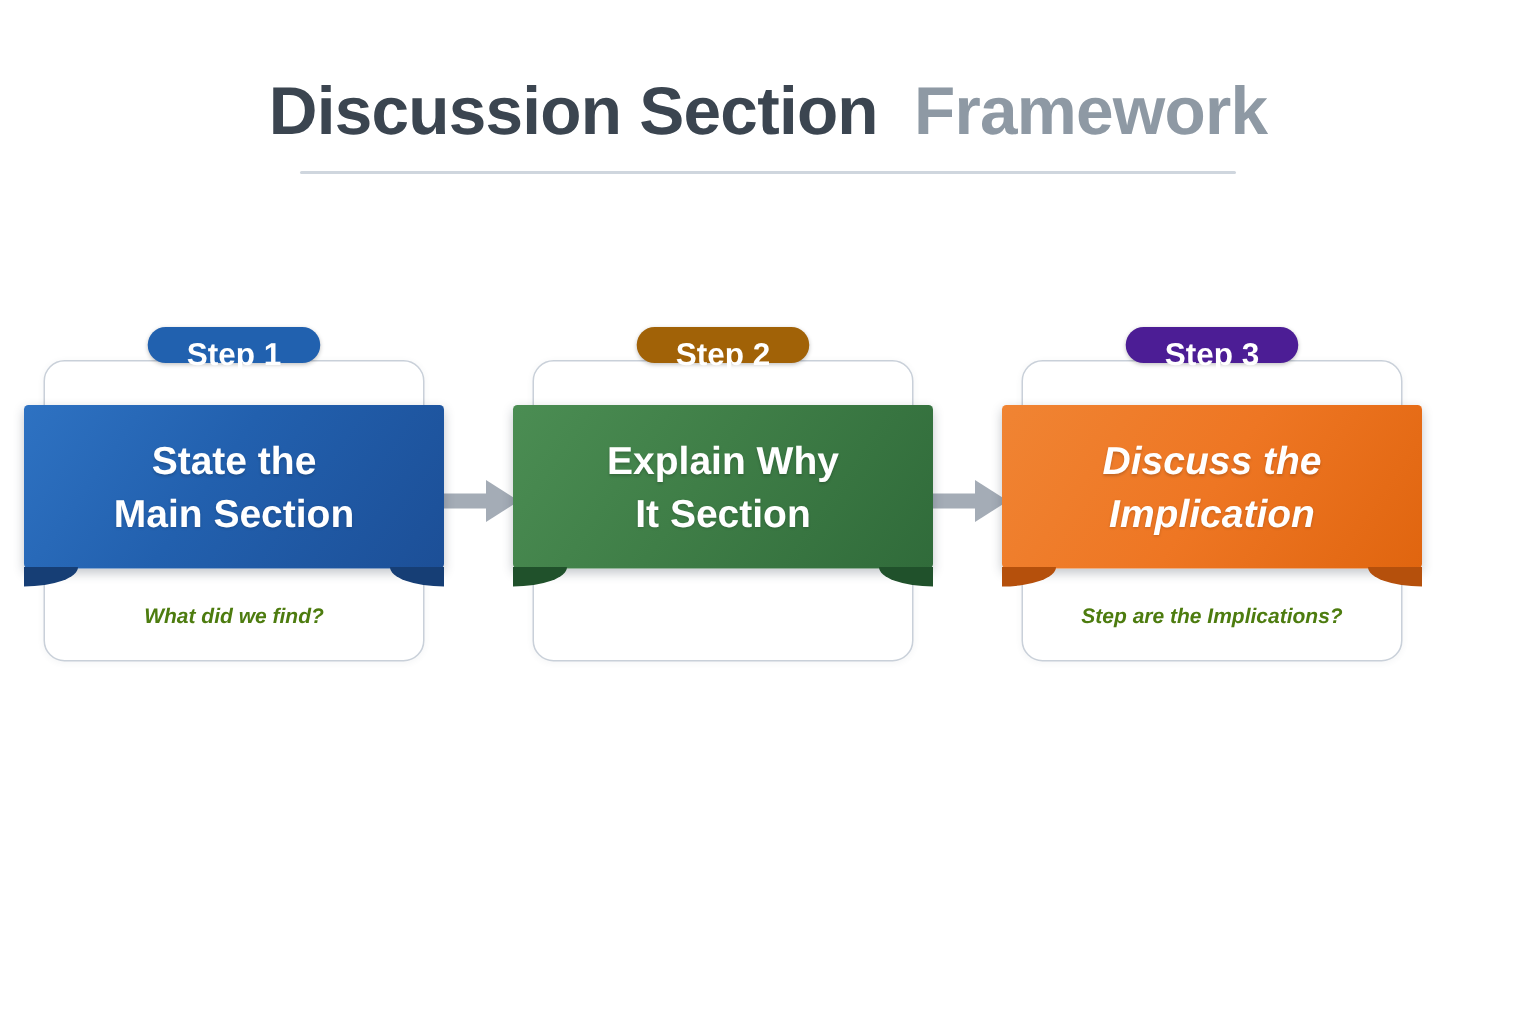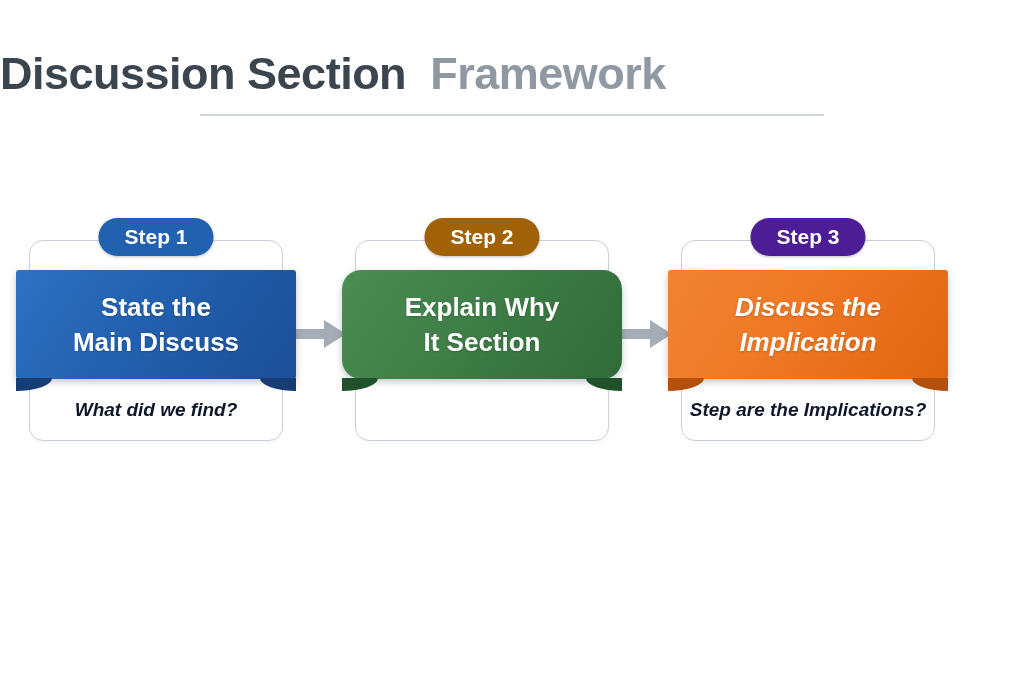--- a/index.html
+++ b/index.html
@@ -2,71 +2,71 @@
 <html><head>
 <meta charset="utf-8">
 <style>
   html,body { margin:0; padding:0; background:#ffffff; }
   .canvas {
     position:relative; width:1024px; height:683px; background:#ffffff;
     overflow:hidden; font-family:"Liberation Sans", sans-serif;
   }
 
   
-  .title-block { position:absolute; top:46px; left:0; width:100%; text-align:left; }
+  .title-block { position:absolute; top:46px; left:0; width:100%; text-align:center; }
   .title-text  { font-size:45px; line-height:56px; font-weight:bold; letter-spacing:-0.5px; color:#3b4550; }
   .title-text .secondary { color:#8e99a4; }
   .title-underline { width:624px; height:2px; background:#cfd6de; margin:12px auto 0; border-radius:1px; }
 
   
   .step { position:absolute; top:218px; width:280px; height:232px; }
   .step-1 { left:16px; }
   .step-2 { left:342px; }
   .step-3 { left:668px; }
 
   .card {
     position:absolute; left:13px; top:22px; width:254px; height:201px;
     background:#ffffff; border:1.5px solid #c9d0d9; border-radius:14px;
     box-sizing:border-box; z-index:1;
     box-shadow:0 1px 4px rgba(70,80,100,0.06);
   }
 
   .badge {
     position:absolute; top:0; left:50%; transform:translateX(-50%);
-    height:38px; line-height:38px; padding:0 26px; border-radius:19px;
+    height:24px; line-height:38px; padding:0 26px; border-radius:19px;
     color:#ffffff; font-size:21px; font-weight:bold; white-space:nowrap;
     z-index:3; box-shadow:0 1px 3px rgba(0,0,0,0.25);
   }
 
   .ribbon {
     position:absolute; left:0; top:52px; width:280px; height:109px;
     border-radius:3px; z-index:2;
     display:flex; flex-direction:column; align-items:center; justify-content:center;
     box-shadow:0 3px 7px rgba(40,50,70,0.28);
   }
   .heading-line {
     color:#ffffff; font-size:26px; line-height:35px; font-weight:bold;
     text-align:center; text-shadow:0 1px 2px rgba(0,0,0,0.18); white-space:nowrap;
   }
   .fold-l { position:absolute; top:100%; margin-top:-1px; left:0;  width:36px; height:13px; border-radius:0 0 100% 0; }
   .fold-r { position:absolute; top:100%; margin-top:-1px; right:0; width:36px; height:13px; border-radius:0 0 0 100%; }
 
   .question {
     position:absolute; left:13px; top:178px; width:254px; line-height:28px;
-    text-align:center; font-size:19px; font-style:italic; font-weight:600;
-    color:#0f172a; z-index:1; white-space:nowrap;
+    text-align:center; font-size:14px; font-style:italic; font-weight:600;
+    color:#4d7c0f; z-index:1; white-space:nowrap;
   }
 
   
   .step-1 .badge  { background:#2161af; }
   .step-1 .ribbon { background:linear-gradient(125deg,#2e72c2 0%,#2260ae 45%,#1c4f97 100%); }
   .step-1 .fold-l, .step-1 .fold-r { background:#163e75; }
 
   .step-2 .badge  { background:#a16207; }
-  .step-2 .ribbon { background:linear-gradient(125deg,#4b8d53 0%,#3f7e47 45%,#306b3a 100%);border-radius:19px; }
+  .step-2 .ribbon { background:linear-gradient(125deg,#4b8d53 0%,#3f7e47 45%,#306b3a 100%); }
   .step-2 .fold-l, .step-2 .fold-r { background:#20512b; }
 
   .step-3 .badge  { background:#4c1d95; }
   .step-3 .ribbon { background:linear-gradient(125deg,#f08433 0%,#ee7623 50%,#e0650f 100%);font-style:italic; }
   .step-3 .fold-l, .step-3 .fold-r { background:#b5500c; }
 
   
   .arrow { position:absolute; top:318px; width:52px; height:32px; z-index:0; }
   .arrow-1 { left:294px; }
   .arrow-2 { left:620px; }
@@ -81,21 +81,21 @@
       <span>Discussion Section</span>
       <span class="secondary">&nbsp;</span><span class="secondary">Framework</span>
     </div>
     <div class="title-underline"></div>
   </div>
 
   <div class="step step-1">
     <div class="card"></div>
     <div class="ribbon">
       <span class="heading-line">State the</span>
-      <span class="heading-line">Main Discuss</span>
+      <span class="heading-line">Main Section</span>
       <span class="fold-l"></span>
       <span class="fold-r"></span>
     </div>
     <div class="badge">Step 1</div>
     <div class="question">What did we find?</div>
   </div>
 
   <svg class="arrow arrow-1" viewBox="0 0 52 32">
     <rect x="0" y="11" width="32" height="10" fill="#a4acb6"></rect>
     <polygon points="30,2 52,16 30,30" fill="#a4acb6"></polygon>

